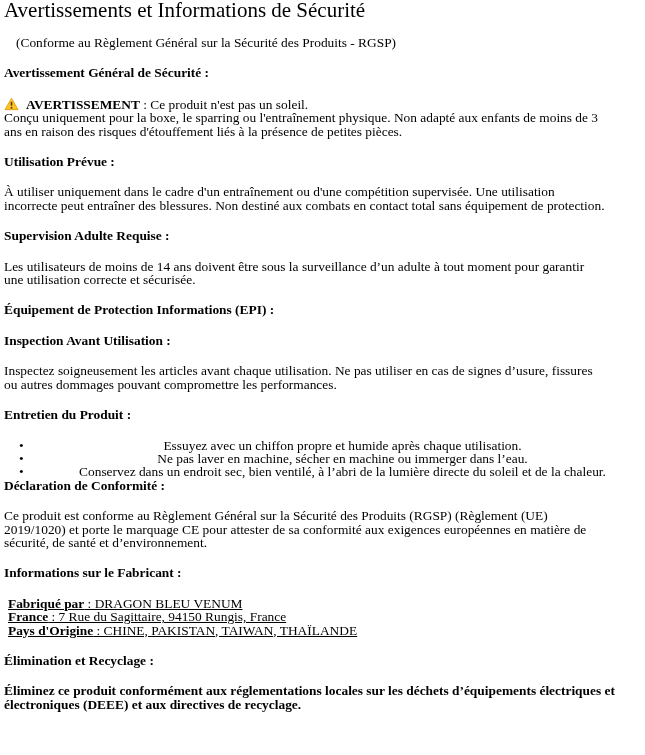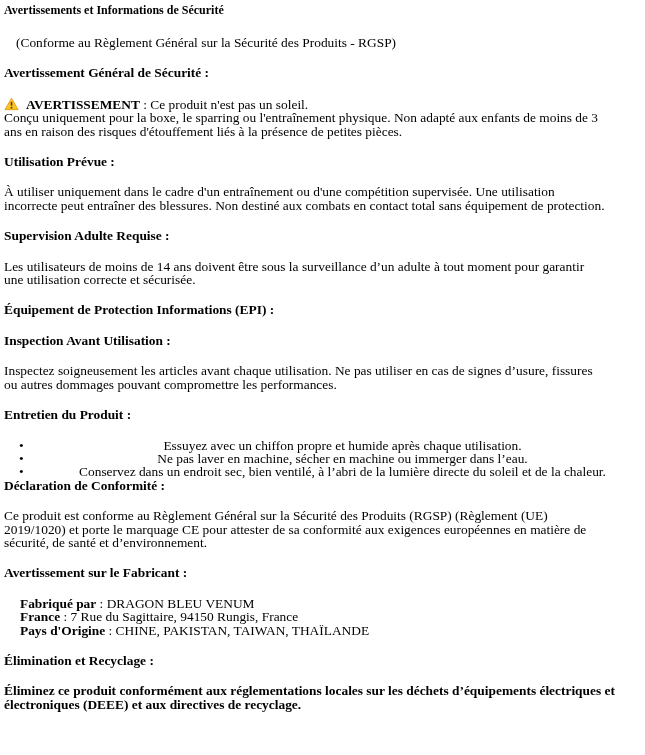--- a/index.html
+++ b/index.html
@@ -8,23 +8,23 @@
     height: 755px;
     box-sizing: border-box;
     color: #000000;
     font-family: "Liberation Serif", "DejaVu Serif", serif;
     font-size: 13.4px;
     line-height: 13.4px;
     overflow: hidden;
   }
   .page { padding: 2px 2px 0 4px; }
   .doc-title {
-    font-size: 12px;
+    font-size: 21px;
     line-height: 17px;
-    font-weight: bold;
+    font-weight: normal;
     margin: 0 0 17px 0;
   }
   .subtitle { margin: 0 0 17px 12px; }
   .heading {
     font-weight: bold;
     margin: 0 0 17px 0;
   }
   p.body {
     margin: 0 0 17px 0;
     white-space: pre-line;
@@ -45,21 +45,21 @@
   ul.bullets li {
     position: relative;
     padding-left: 38px;
     text-align: center;
   }
   ul.bullets li::before {
     content: "\2022";
     position: absolute;
     left: 15px;
   }
-  .fields { margin: 0 0 17px 16px; }
+  .fields { margin: 0 0 17px 4px; text-decoration: underline; }
   b { font-weight: bold; }
 </style>
 </head>
 <body>
 
 <div class="page">
 
   <div class="doc-title">Avertissements et Informations de Sécurité</div>
 
   <p class="subtitle">(Conforme au Règlement Général sur la Sécurité des Produits - RGSP)</p>
@@ -92,21 +92,21 @@
     <li>Essuyez avec un chiffon propre et humide après chaque utilisation.</li>
     <li>Ne pas laver en machine, sécher en machine ou immerger dans l’eau.</li>
     <li>Conservez dans un endroit sec, bien ventilé, à l’abri de la lumière directe du soleil et de la chaleur.</li>
   </ul>
 
   <div class="heading">Déclaration de Conformité :</div>
   <p class="body">Ce produit est conforme au Règlement Général sur la Sécurité des Produits (RGSP) (Règlement (UE)
 2019/1020) et porte le marquage CE pour attester de sa conformité aux exigences européennes en matière de
 sécurité, de santé et d’environnement.</p>
 
-  <div class="heading">Avertissement sur le Fabricant :</div>
+  <div class="heading">Informations sur le Fabricant :</div>
   <div class="fields">
     <div><b>Fabriqué par</b><span> : DRAGON BLEU VENUM</span></div>
     <div><b>France</b><span> : 7 Rue du Sagittaire, 94150 Rungis, France</span></div>
     <div><b>Pays d'Origine</b><span> : CHINE, PAKISTAN, TAIWAN, THAÏLANDE</span></div>
   </div>
 
   <div class="heading">Élimination et Recyclage :</div>
   <p class="body last">Éliminez ce produit conformément aux réglementations locales sur les déchets d’équipements électriques et
 électroniques (DEEE) et aux directives de recyclage.</p>
 

